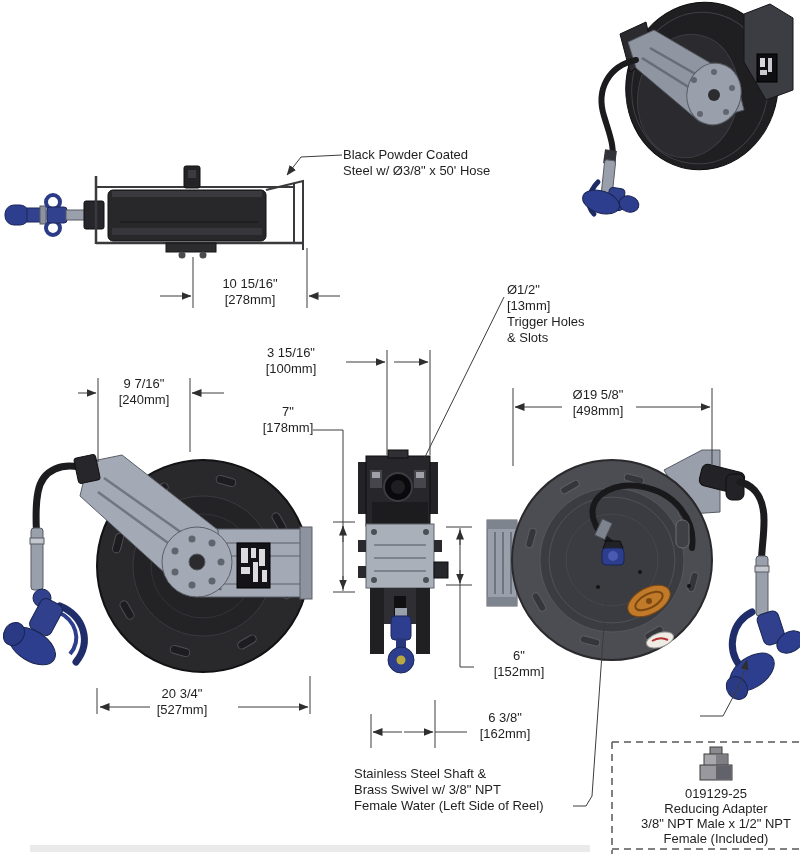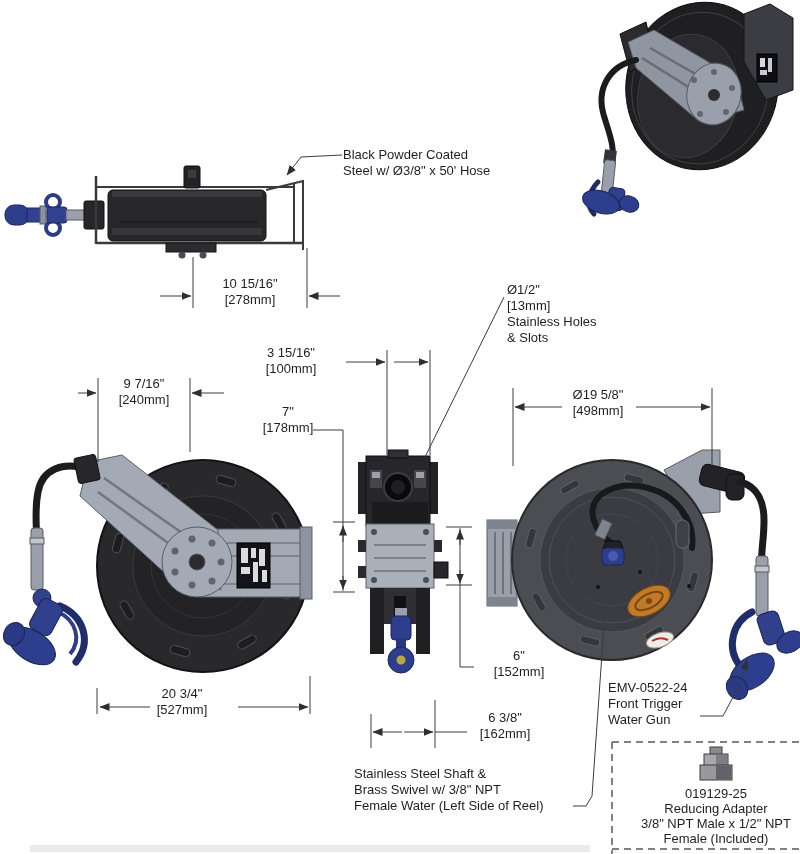--- a/index.html
+++ b/index.html
@@ -307,21 +307,21 @@
 </div>
 
 <div class="lbl ctr" style="left:288px;top:404px">
   <span>7"</span>
   <span>[178mm]</span>
 </div>
 
 <div class="lbl" style="left:507px;top:282px">
   <span>Ø1/2"</span>
   <span>[13mm]</span>
-  <span>Stainless Holes</span>
+  <span>Trigger Holes</span>
   <span>&amp; Slots</span>
 </div>
 
 <div class="lbl ctr" style="left:598px;top:387px">
   <span>Ø19 5/8"</span>
   <span>[498mm]</span>
 </div>
 
 <div class="lbl ctr" style="left:182px;top:686px">
   <span>20 3/4"</span>
@@ -331,25 +331,20 @@
 <div class="lbl ctr" style="left:519px;top:648px">
   <span>6"</span>
   <span>[152mm]</span>
 </div>
 
 <div class="lbl ctr" style="left:505px;top:710px">
   <span>6 3/8"</span>
   <span>[162mm]</span>
 </div>
 
-<div class="lbl" style="left:608px;top:680px">
-  <span>EMV-0522-24</span>
-  <span>Front Trigger</span>
-  <span>Water Gun</span>
-</div>
 
 <div class="lbl" style="left:354px;top:766px">
   <span>Stainless Steel Shaft &amp;</span>
   <span>Brass Swivel w/ 3/8" NPT</span>
   <span>Female Water (Left Side of Reel)</span>
 </div>
 
 <div class="lbl adp" style="left:616px;top:786px">
   <span>019129-25</span>
   <span>Reducing Adapter</span>

